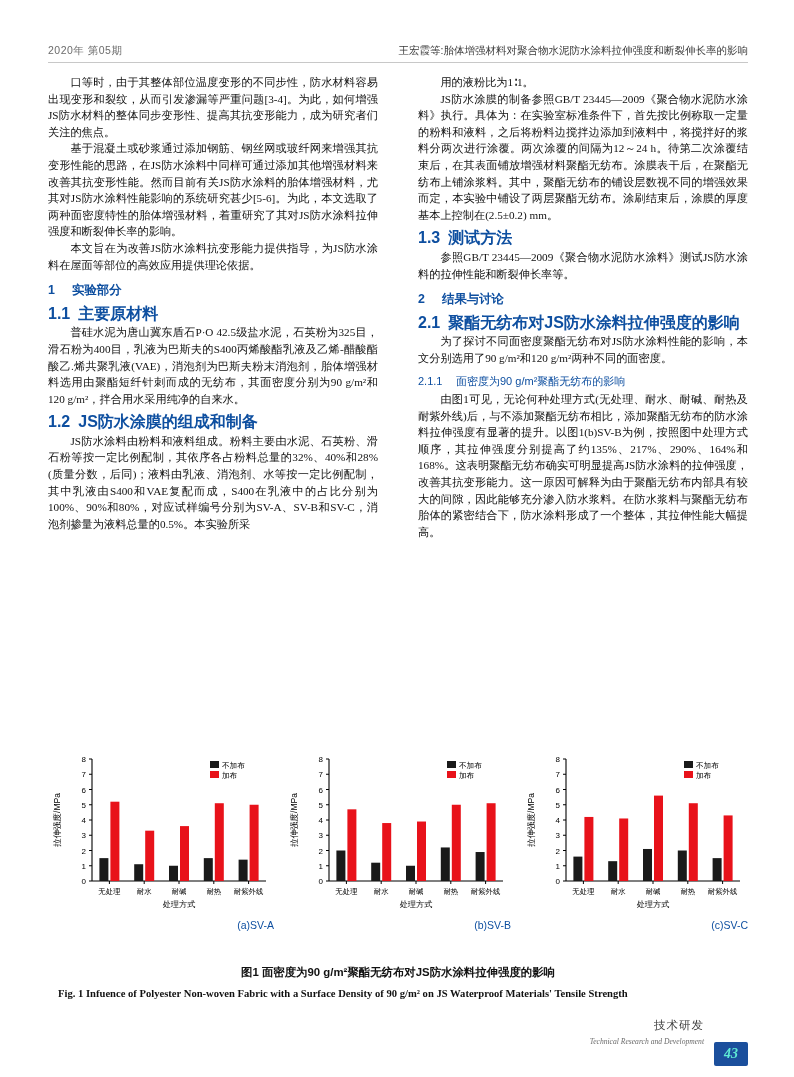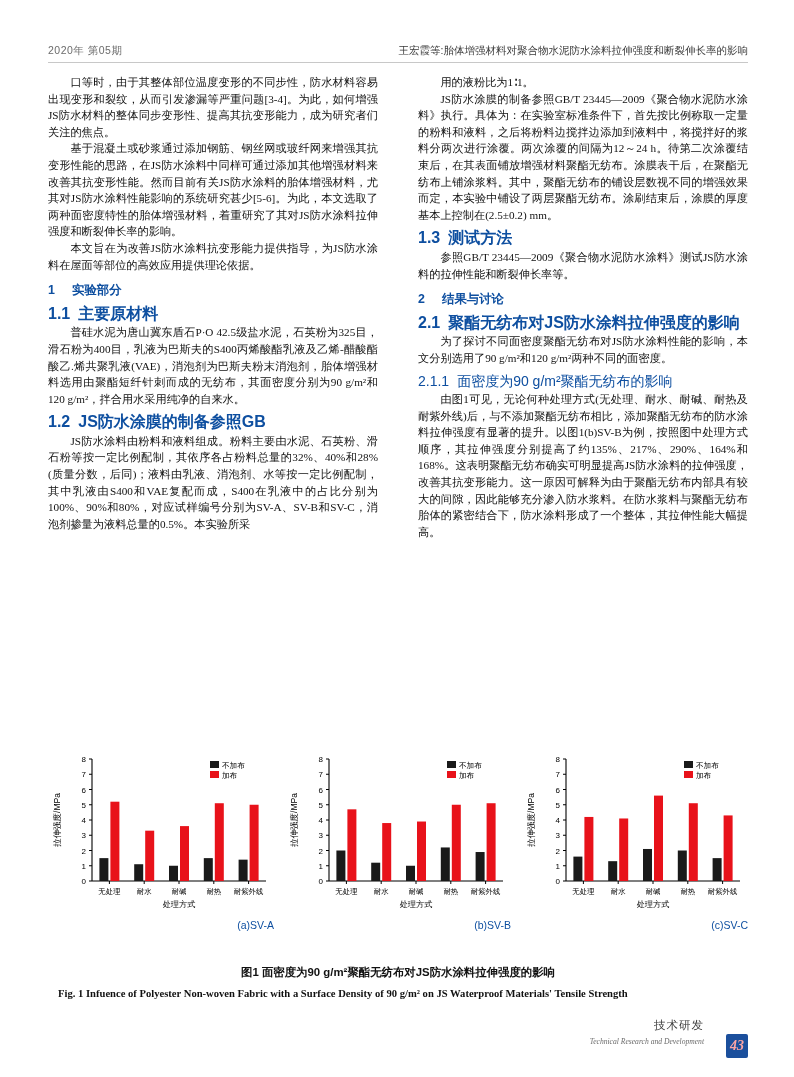--- a/index.html
+++ b/index.html
@@ -55,21 +55,21 @@
     font-weight:bold;
     font-size:16px;
     margin:7px 0 2px 0;
     text-indent:0;
     display:flex;gap:8px;
   }
   .subsec .num{min-width:22px;}
   .subsubsec{
     color:#0e4fa0;
     font-family:"Liberation Sans",sans-serif;
-    font-size:14px;
+    font-size:11px;
     margin:6px 0 2px 0;
     text-indent:0;
     display:flex;gap:8px;
   }
   .subsubsec .num{min-width:30px;}
   
   .figs{
     position:absolute;left:48px;top:745px;width:700px;
     display:flex;justify-content:space-between;
   }
@@ -96,22 +96,22 @@
   }
   .footer .cn{
     position:absolute;right:44px;top:0;font-family:"Liberation Sans",sans-serif;
     font-size:11.5px;color:#3a3a3a;letter-spacing:1px;
   }
   .footer .en{
     position:absolute;right:44px;top:19px;font-size:7.6px;color:#6b6b6b;
     font-family:"Liberation Serif",serif;font-style:italic;
   }
   .footer .pagebox{
-    position:absolute;right:0;top:16px;width:22px;height:24px;background:#1b4f9c;
-    color:#fca5a5;font-family:"Liberation Serif",serif;font-style:italic;font-weight:bold;
+    position:absolute;right:0;top:24px;width:34px;height:24px;background:#1b4f9c;
+    color:#5eead4;font-family:"Liberation Serif",serif;font-style:italic;font-weight:bold;
     font-size:14px;display:flex;align-items:center;justify-content:center;
     border-radius:2px;
   }
 </style>
 </head>
 <body>
 
 <div class="page">
 
   <div class="header">
@@ -131,21 +131,21 @@
     </div>
 
     <div class="subsec">
       <span class="num">1.1</span>
       <span>主要原材料</span>
     </div>
     <p>普硅水泥为唐山冀东盾石P·O 42.5级盐水泥，石英粉为325目，滑石粉为400目，乳液为巴斯夫的S400丙烯酸酯乳液及乙烯-醋酸酯酸乙.烯共聚乳液(VAE)，消泡剂为巴斯夫粉末消泡剂，胎体增强材料选用由聚酯短纤针刺而成的无纺布，其面密度分别为90 g/m²和120 g/m²，拌合用水采用纯净的自来水。</p>
 
     <div class="subsec">
       <span class="num">1.2</span>
-      <span>JS防水涂膜的制备参照GB</span>
+      <span>JS防水涂膜的组成和制备</span>
     </div>
     <p>JS防水涂料由粉料和液料组成。粉料主要由水泥、石英粉、滑石粉等按一定比例配制，其依序各占粉料总量的32%、40%和28%(质量分数，后同)；液料由乳液、消泡剂、水等按一定比例配制，其中乳液由S400和VAE复配而成，S400在乳液中的占比分别为100%、90%和80%，对应试样编号分别为SV-A、SV-B和SV-C，消泡剂掺量为液料总量的0.5%。本实验所采</p>
   </div>
 
   <div class="col right">
     <p>用的液粉比为1∶1。</p>
     <p>JS防水涂膜的制备参照GB/T 23445—2009《聚合物水泥防水涂料》执行。具体为：在实验室标准条件下，首先按比例称取一定量的粉料和液料，之后将粉料边搅拌边添加到液料中，将搅拌好的浆料分两次进行涂覆。两次涂覆的间隔为12～24 h。待第二次涂覆结束后，在其表面铺放增强材料聚酯无纺布。涂膜表干后，在聚酯无纺布上铺涂浆料。其中，聚酯无纺布的铺设层数视不同的增强效果而定，本实验中铺设了两层聚酯无纺布。涂刷结束后，涂膜的厚度基本上控制在(2.5±0.2) mm。</p>
 
     <div class="subsec">
       <span class="num">1.3</span>

